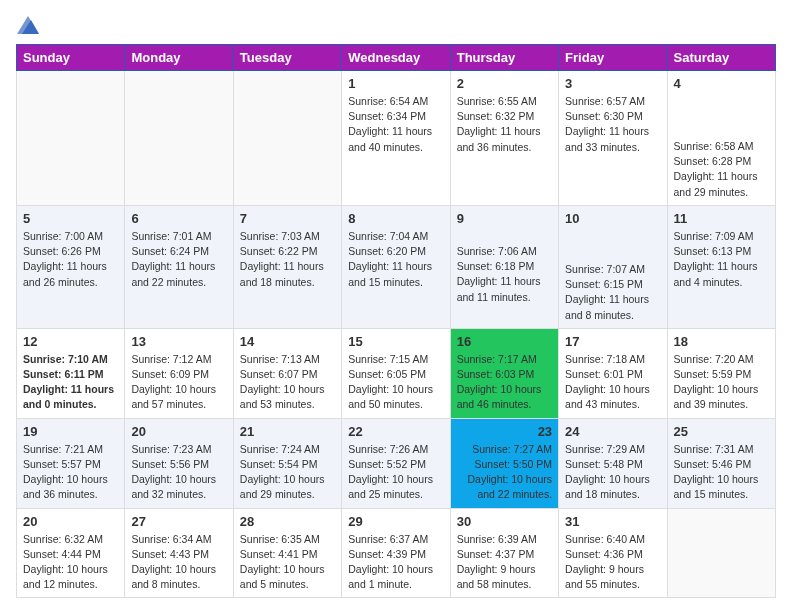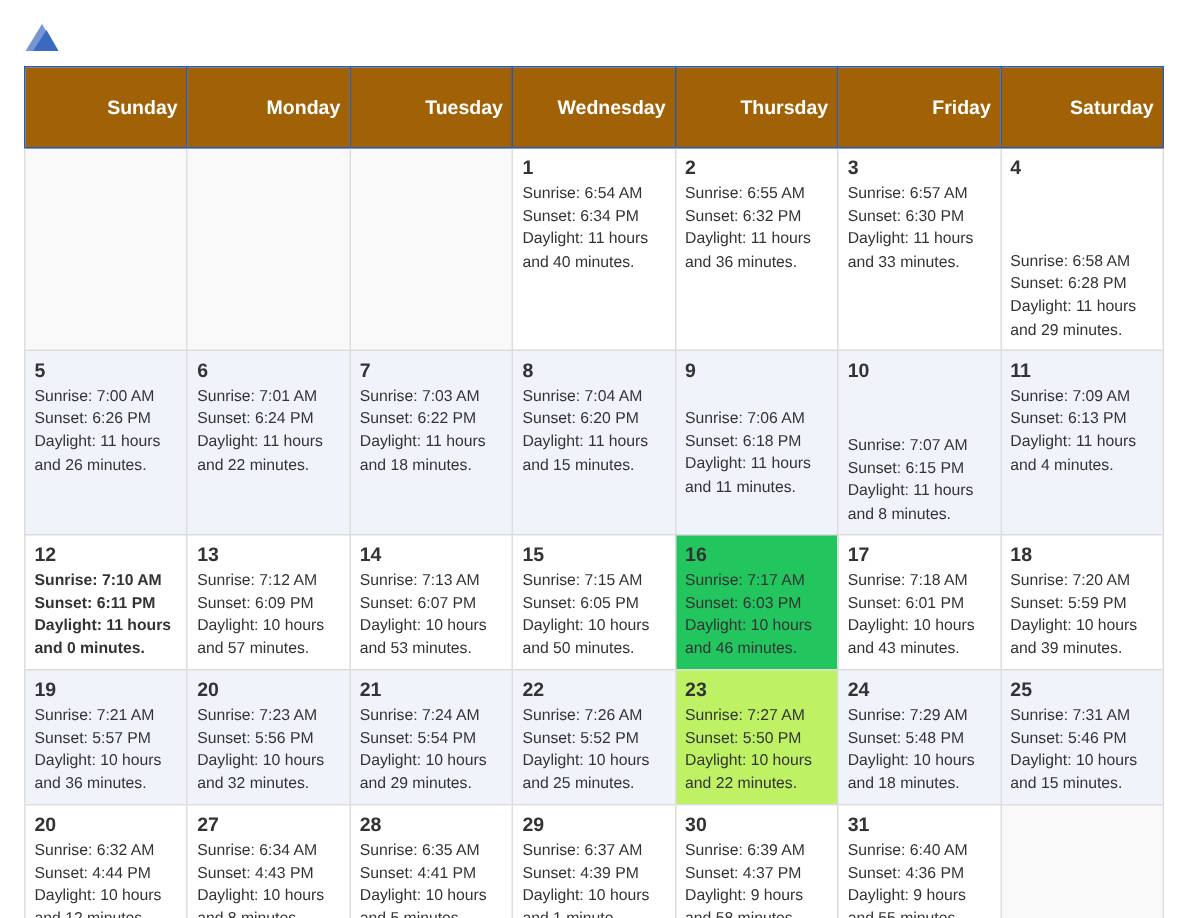--- a/index.html
+++ b/index.html
@@ -46,24 +46,24 @@
     .location {
       font-size: 15px;
       color: #555;
     }
     .calendar {
       width: 100%;
       border-collapse: collapse;
       border: 1px solid #ccc;
     }
     .calendar th {
-      background-color: #a16207;
+      background-color: #a21caf;
       color: #fff;
-      text-align: right;
-      padding: 19px 6px;
+      text-align: left;
+      padding: 5px 6px;
       font-size: 13px;
       border: 1px solid #2a5aaf;
     }
     .calendar td {
       vertical-align: top;
       padding: 5px 6px;
       border: 1px solid #ddd;
       width: 14.28%;
       min-height: 80px;
       font-size: 11px;
@@ -290,21 +290,21 @@
 Daylight: 10 hours
 and 29 minutes.</div>
         </td>
         <td style="background: rgb(240, 244, 250);">
           <span class="day-num">22</span>
           <div class="day-info" style="white-space: pre-line;">Sunrise: 7:26 AM
 Sunset: 5:52 PM
 Daylight: 10 hours
 and 25 minutes.</div>
         </td>
-        <td style="background: #bef264;">
+        <td style="background: #0ea5e9; text-align: right;">
           <span class="day-num">23</span>
           <div class="day-info" style="white-space: pre-line;">Sunrise: 7:27 AM
 Sunset: 5:50 PM
 Daylight: 10 hours
 and 22 minutes.</div>
         </td>
         <td style="background: rgb(240, 244, 250);">
           <span class="day-num">24</span>
           <div class="day-info" style="white-space: pre-line;">Sunrise: 7:29 AM
 Sunset: 5:48 PM

